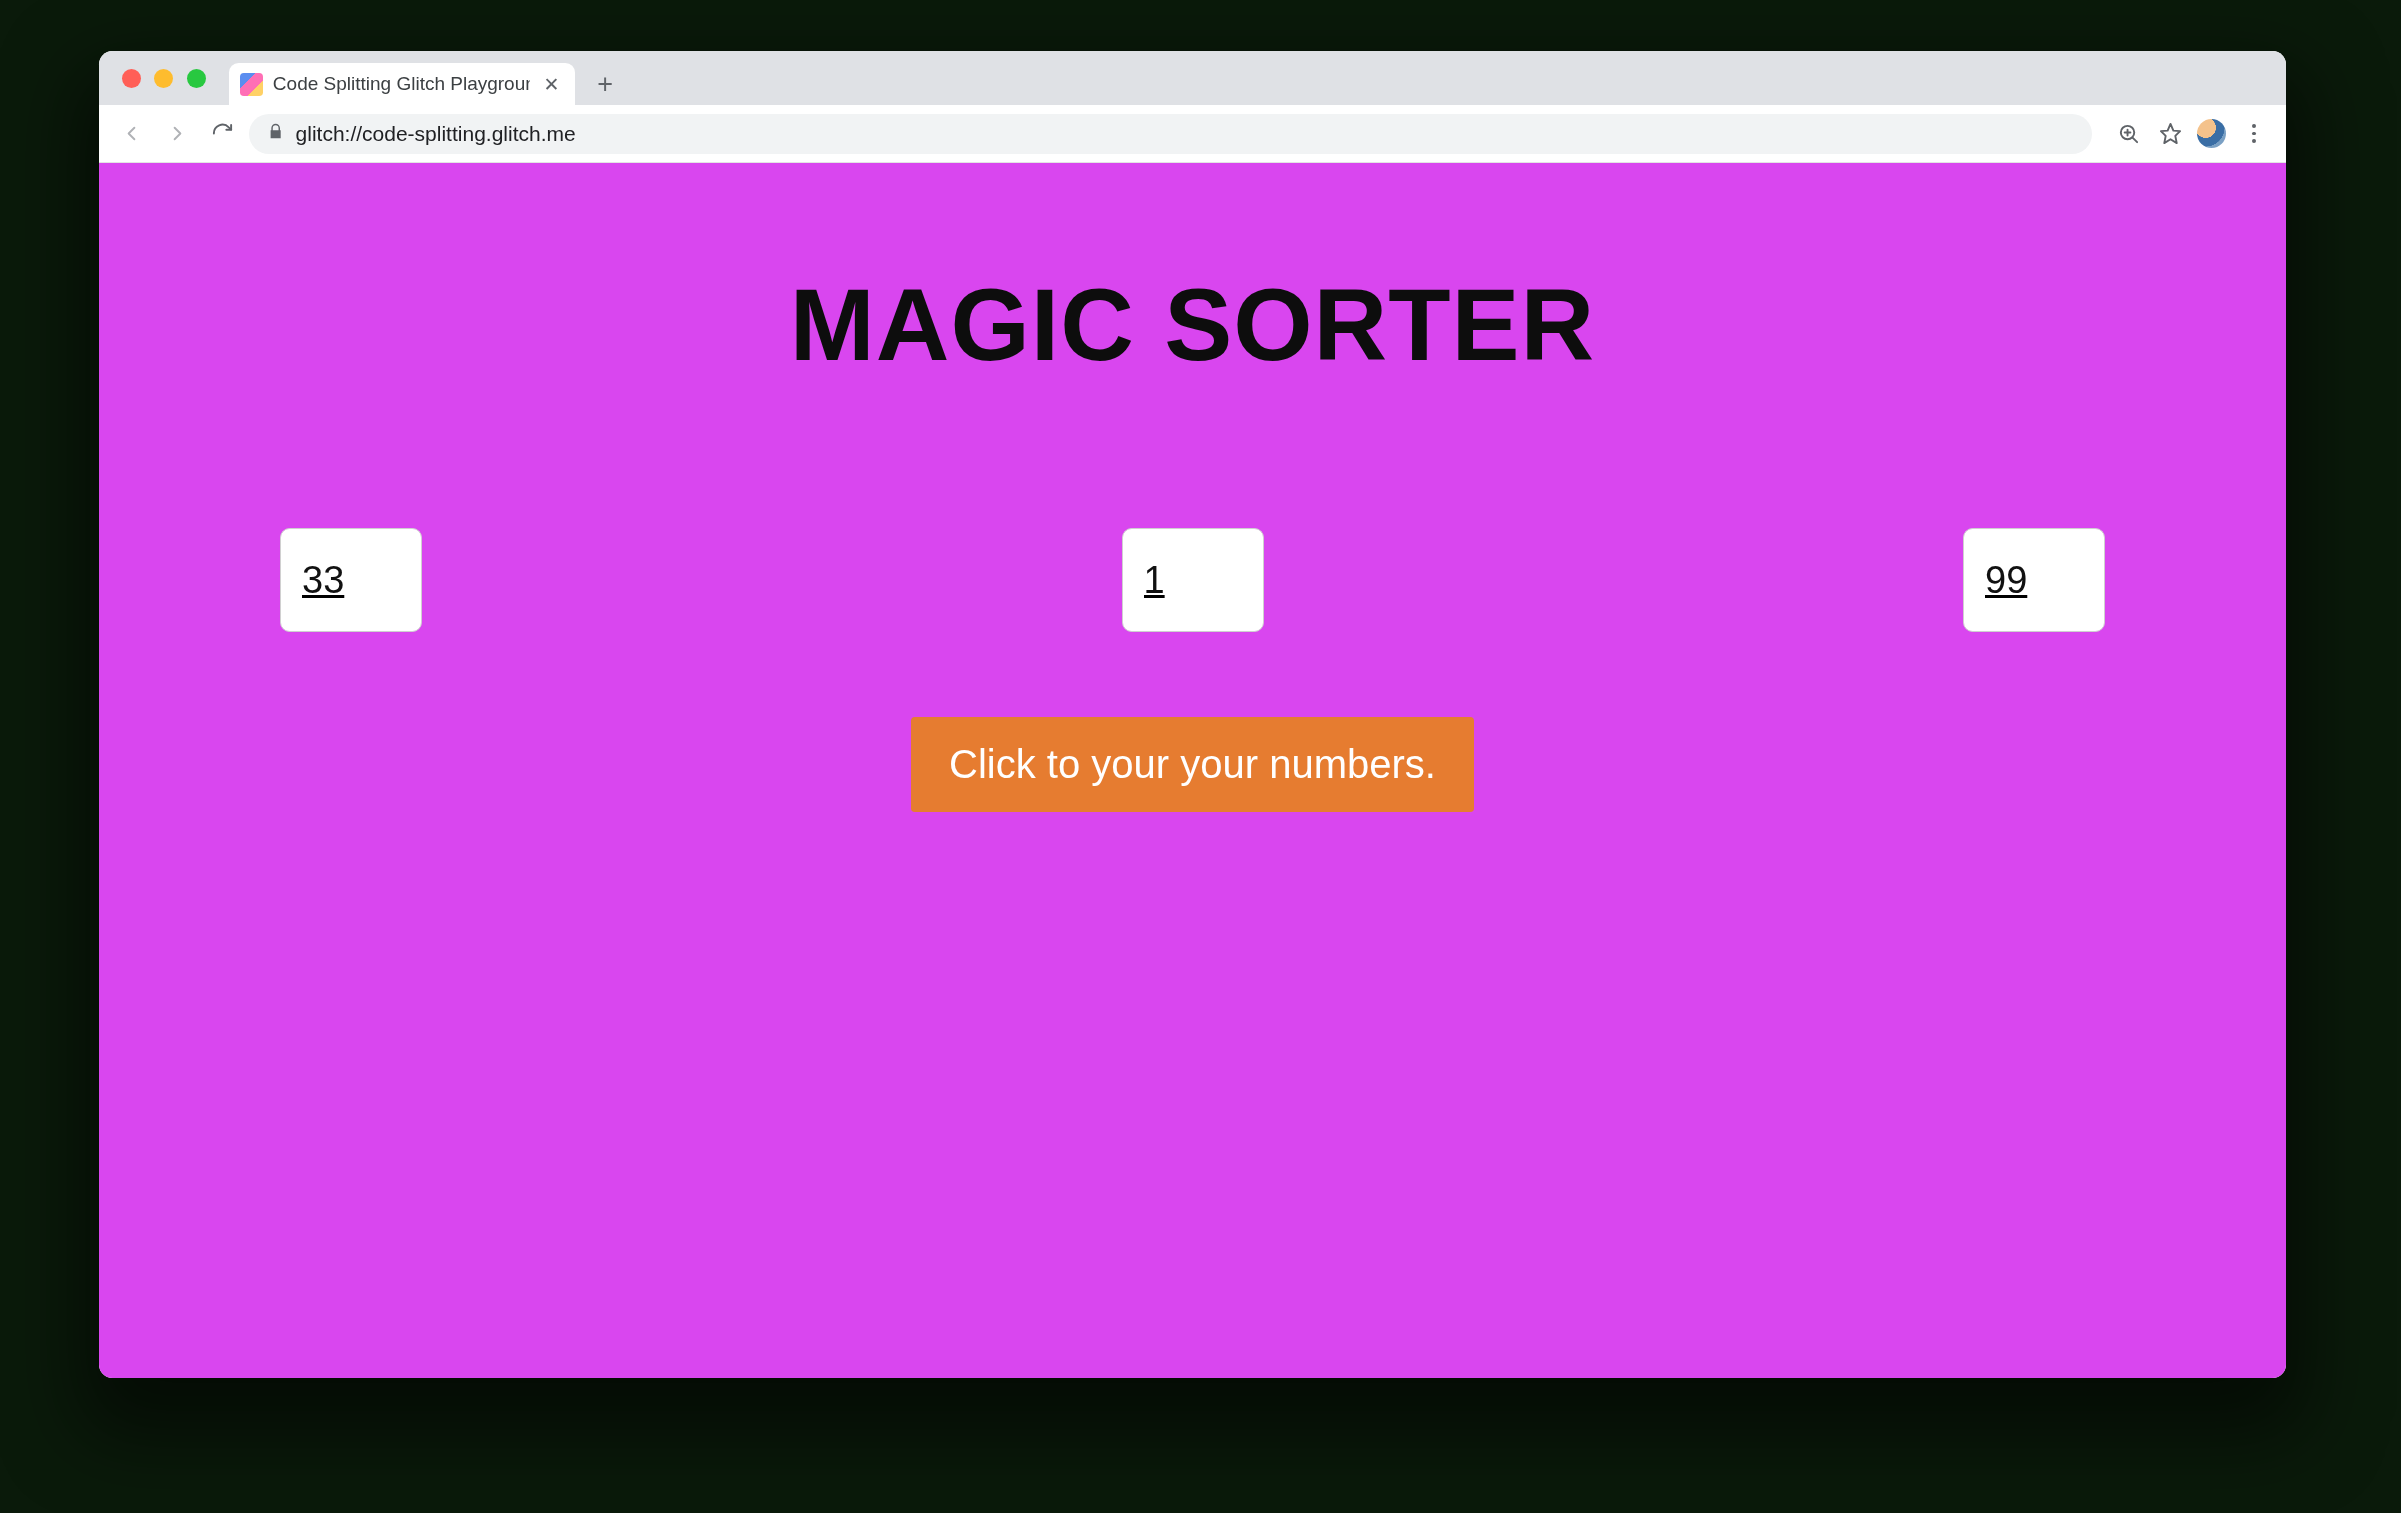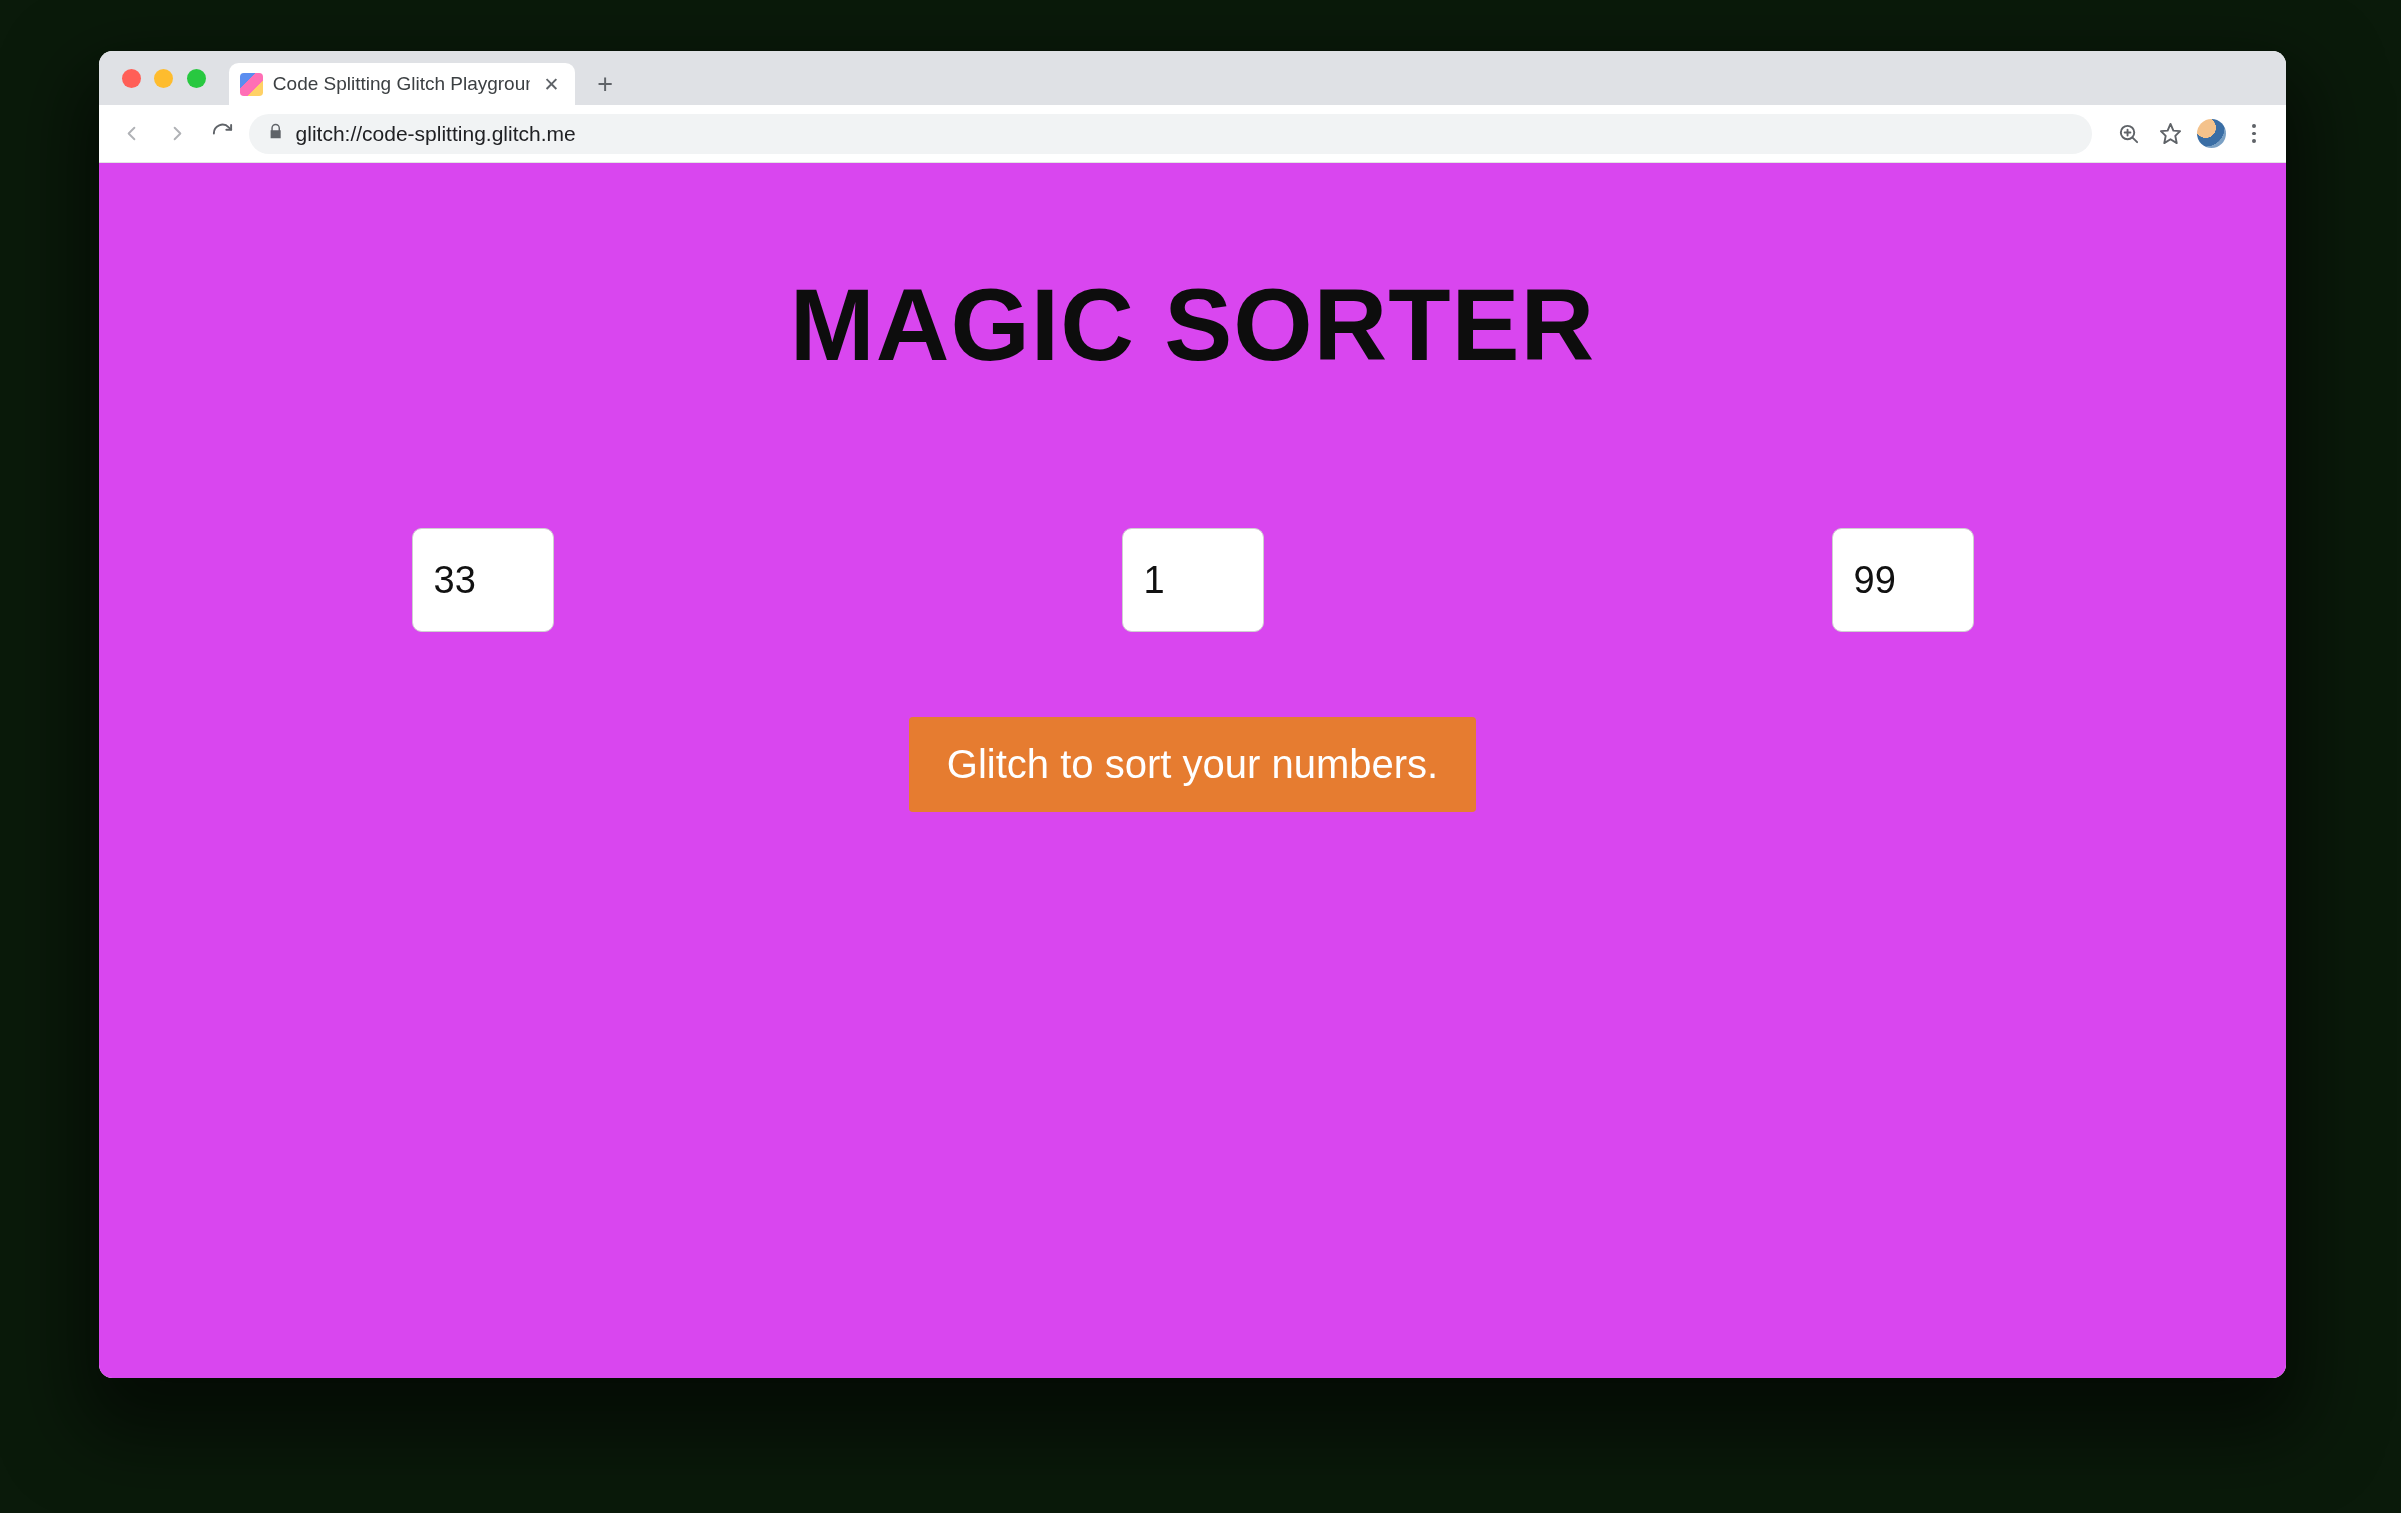--- a/index.html
+++ b/index.html
@@ -96,24 +96,25 @@
     .page-title {
       font-weight:900;
       font-size:102px;
       letter-spacing:1px;
       color:#0d0d0d;
       margin-top:104px;
       text-align:center;
     }
     .inputs-row {
       margin-top:144px;
-      width:1562px;
+      width:1825px;
       display:flex;
       justify-content:space-between;
       align-items:center;
+      text-decoration:underline;
     }
     .num-input {
       width:142px; height:104px;
       border:1.9px solid #d0d0d0;
       border-radius:9.6px;
       font-size:38px;
       text-align:left;
       padding:0 21px;
       color:#111;
       outline:none;
@@ -205,17 +206,17 @@
 
   <div class="viewport">
     <h1 class="page-title">MAGIC SORTER</h1>
 
     <div class="inputs-row">
       <input class="num-input" value="33" style="">
       <input class="num-input" value="1" style="">
       <input class="num-input" value="99" style="">
     </div>
 
-    <button class="sort-btn">Glitch to sort your numbers.</button>
+    <button class="sort-btn">Click to your your numbers.</button>
   </div>
 
 </div>
 
 
 </body></html>

